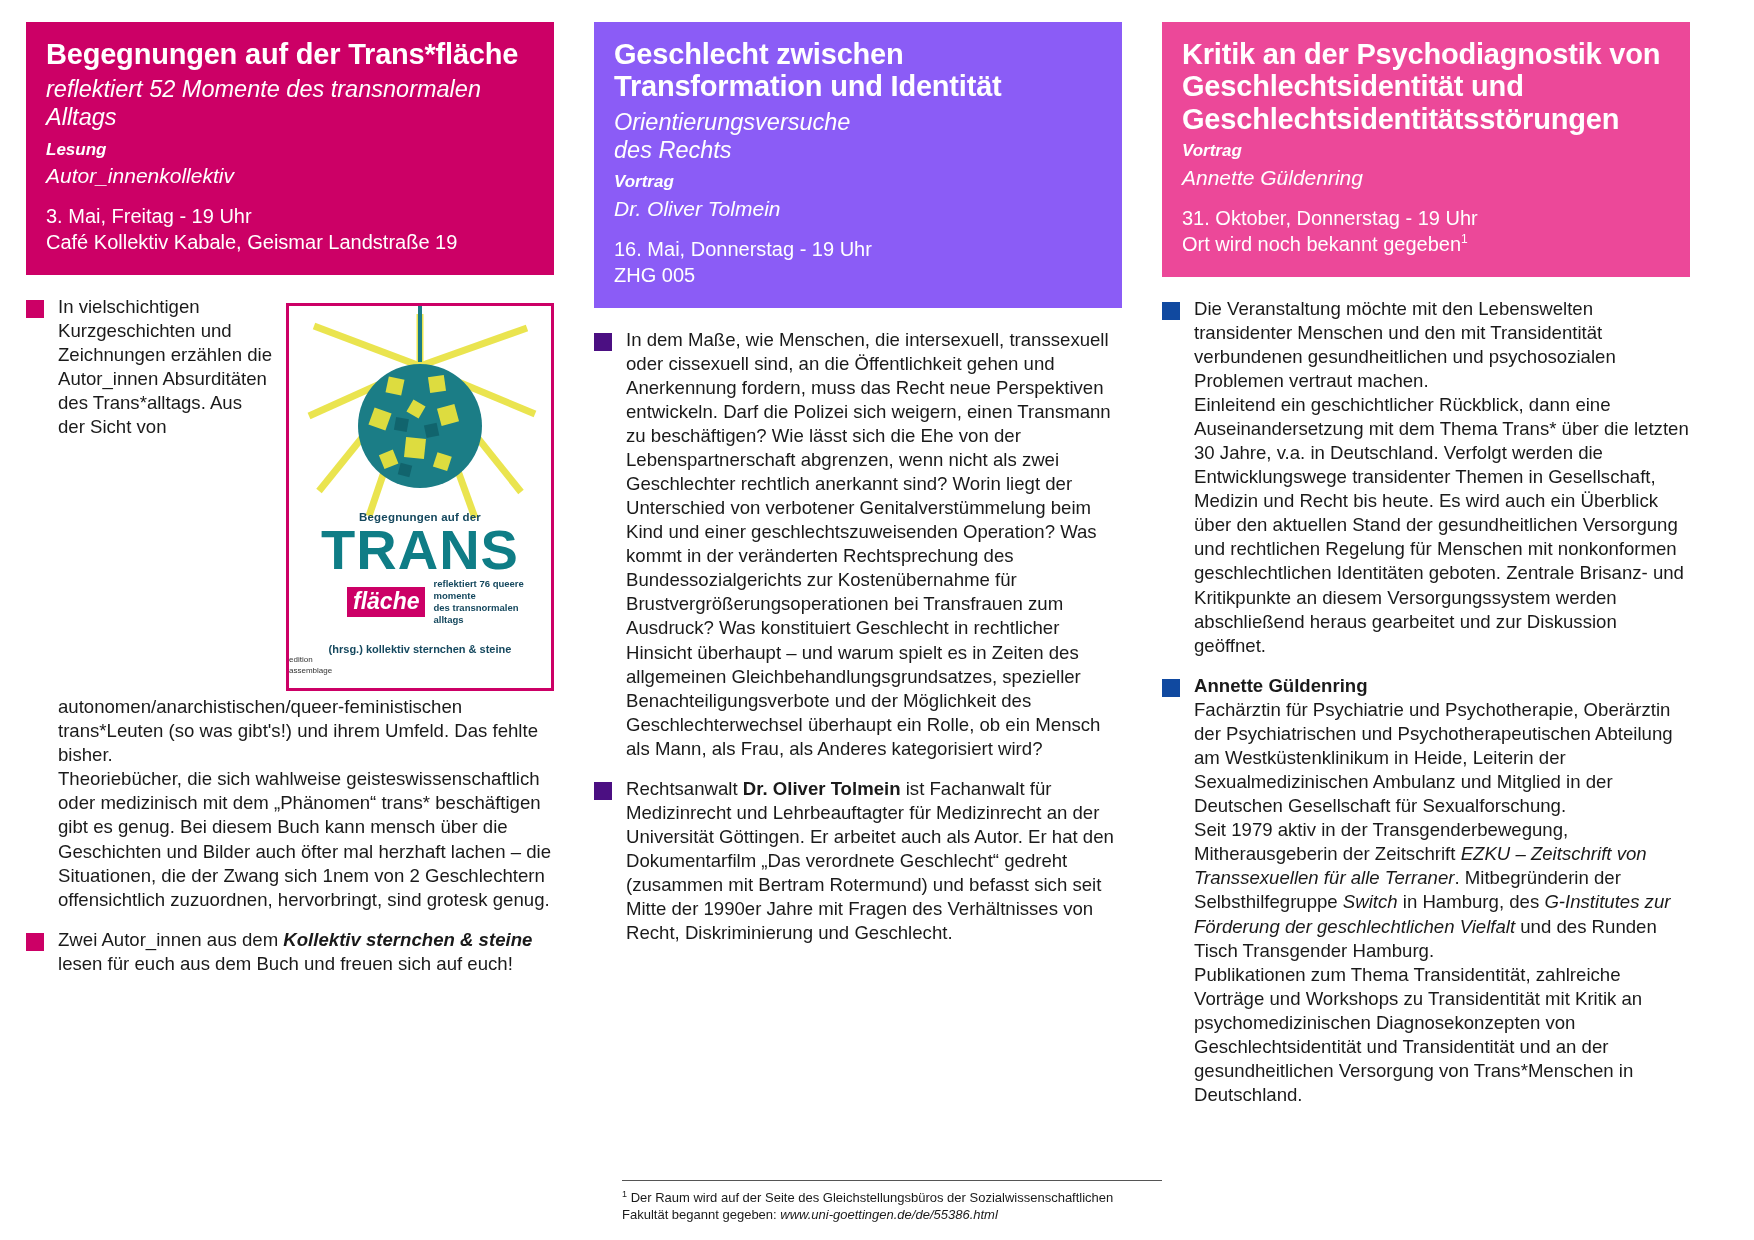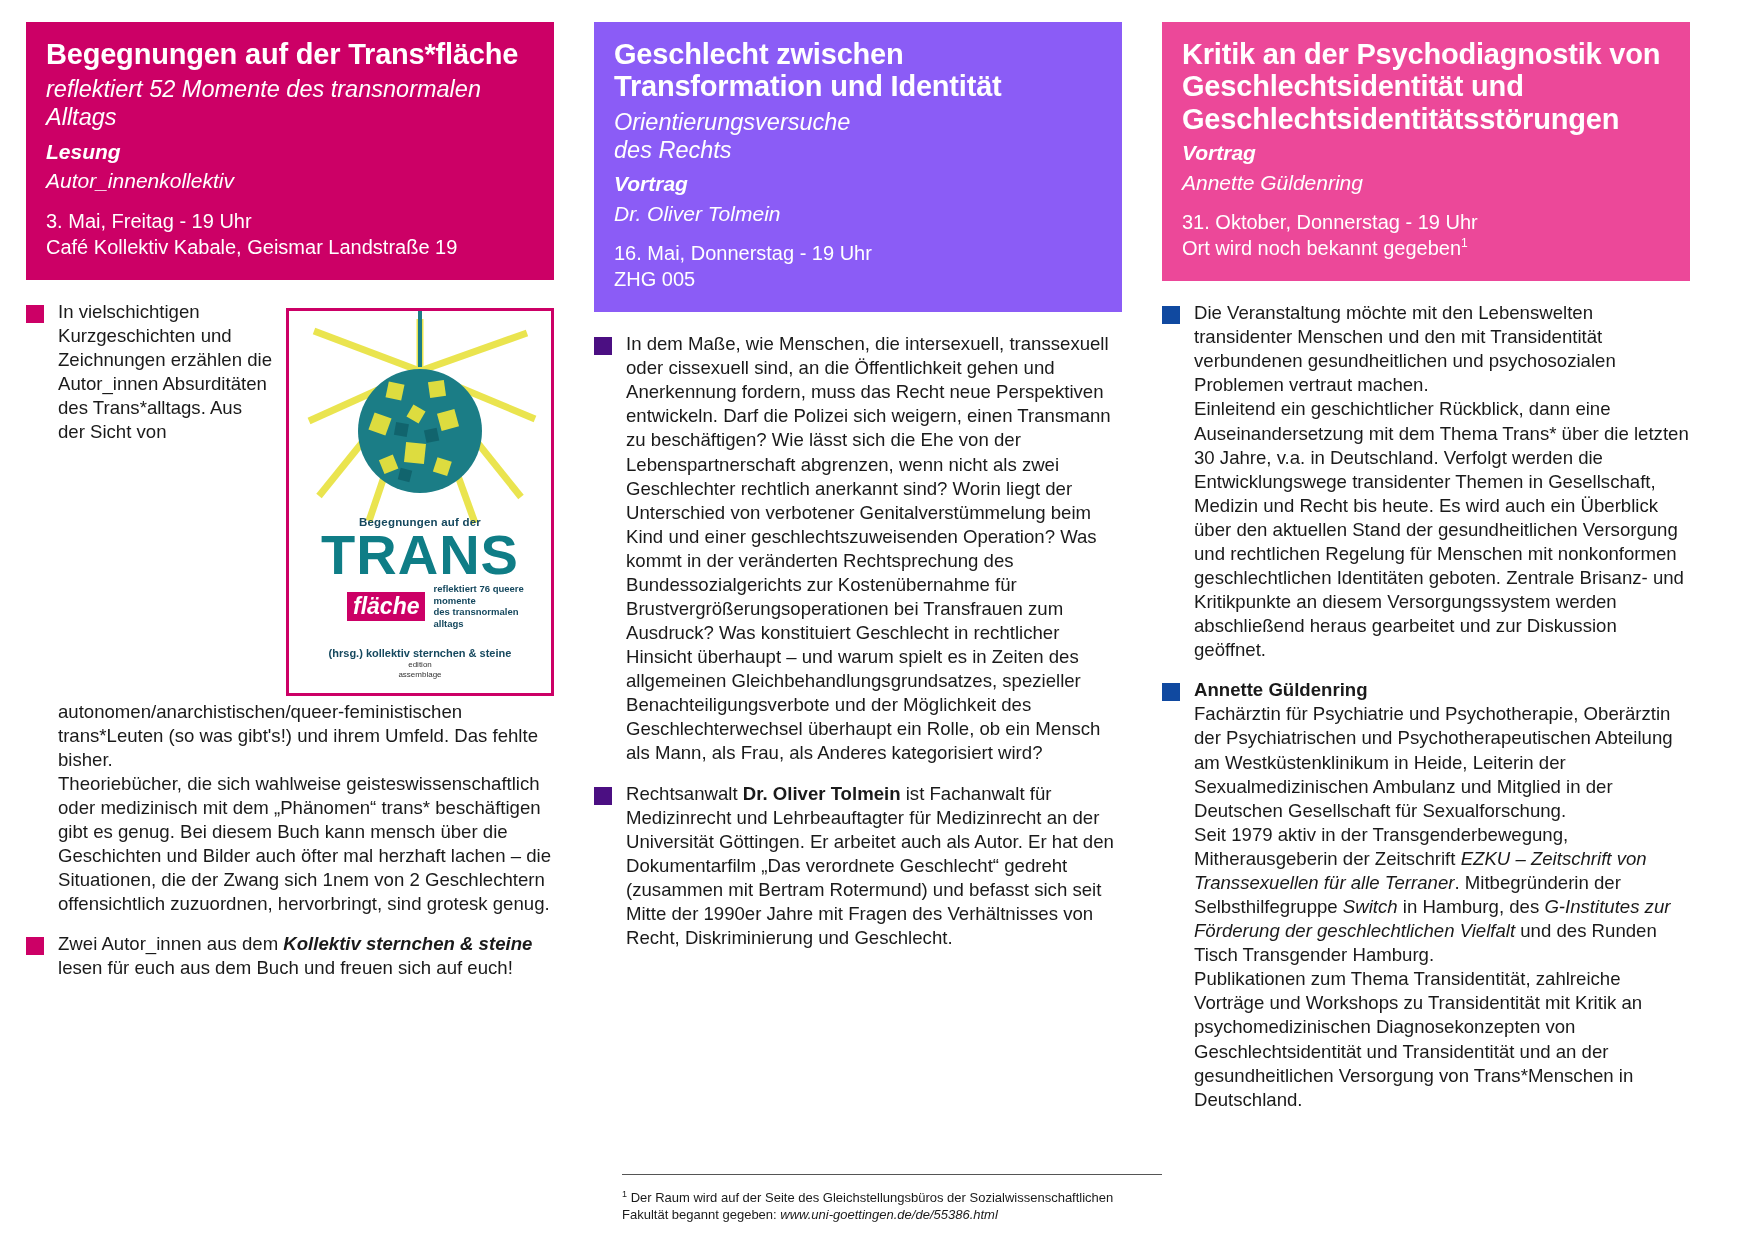--- a/index.html
+++ b/index.html
@@ -49,21 +49,21 @@
     margin: 0 0 6px 0;
   }
   .header .subtitle {
     font-size: 23.5px;
     font-weight: normal;
     font-style: italic;
     line-height: 1.18;
     margin: 0 0 8px 0;
   }
   .header .kind {
-    font-size: 21px;
+    font-size: 17px;
     font-weight: bold;
     font-style: italic;
     line-height: 1.15;
     margin: 0 0 4px 0;
   }
   .header .speaker {
     font-size: 21px;
     font-style: italic;
     line-height: 1.22;
     margin: 0 0 14px 0;
@@ -174,34 +174,34 @@
   .cover .cv-hrsg {
     font-size: 11px;
     font-weight: bold;
     color: #15485e;
     margin-top: 16px;
   }
   .cover .cv-edition {
     position: absolute;
     bottom: 12px;
     left: 0; right: 0;
-    text-align: center;
+    text-align: left;
     font-size: 8px;
     color: #333;
     line-height: 1.3;
   }
 
   
   .footnote {
     position: absolute;
     left: 622px;
     bottom: 16px;
     width: 540px;
     border-top: 1px solid #555;
-    padding-top: 13px;
+    padding-top: 7px;
     font-size: 13px;
     line-height: 1.35;
     color: #1a1a1a;
   }
   .footnote sup { font-size: 9px; vertical-align: super; }
   .footnote i { font-style: italic; }
 </style>
 </head>
 <body>
 

